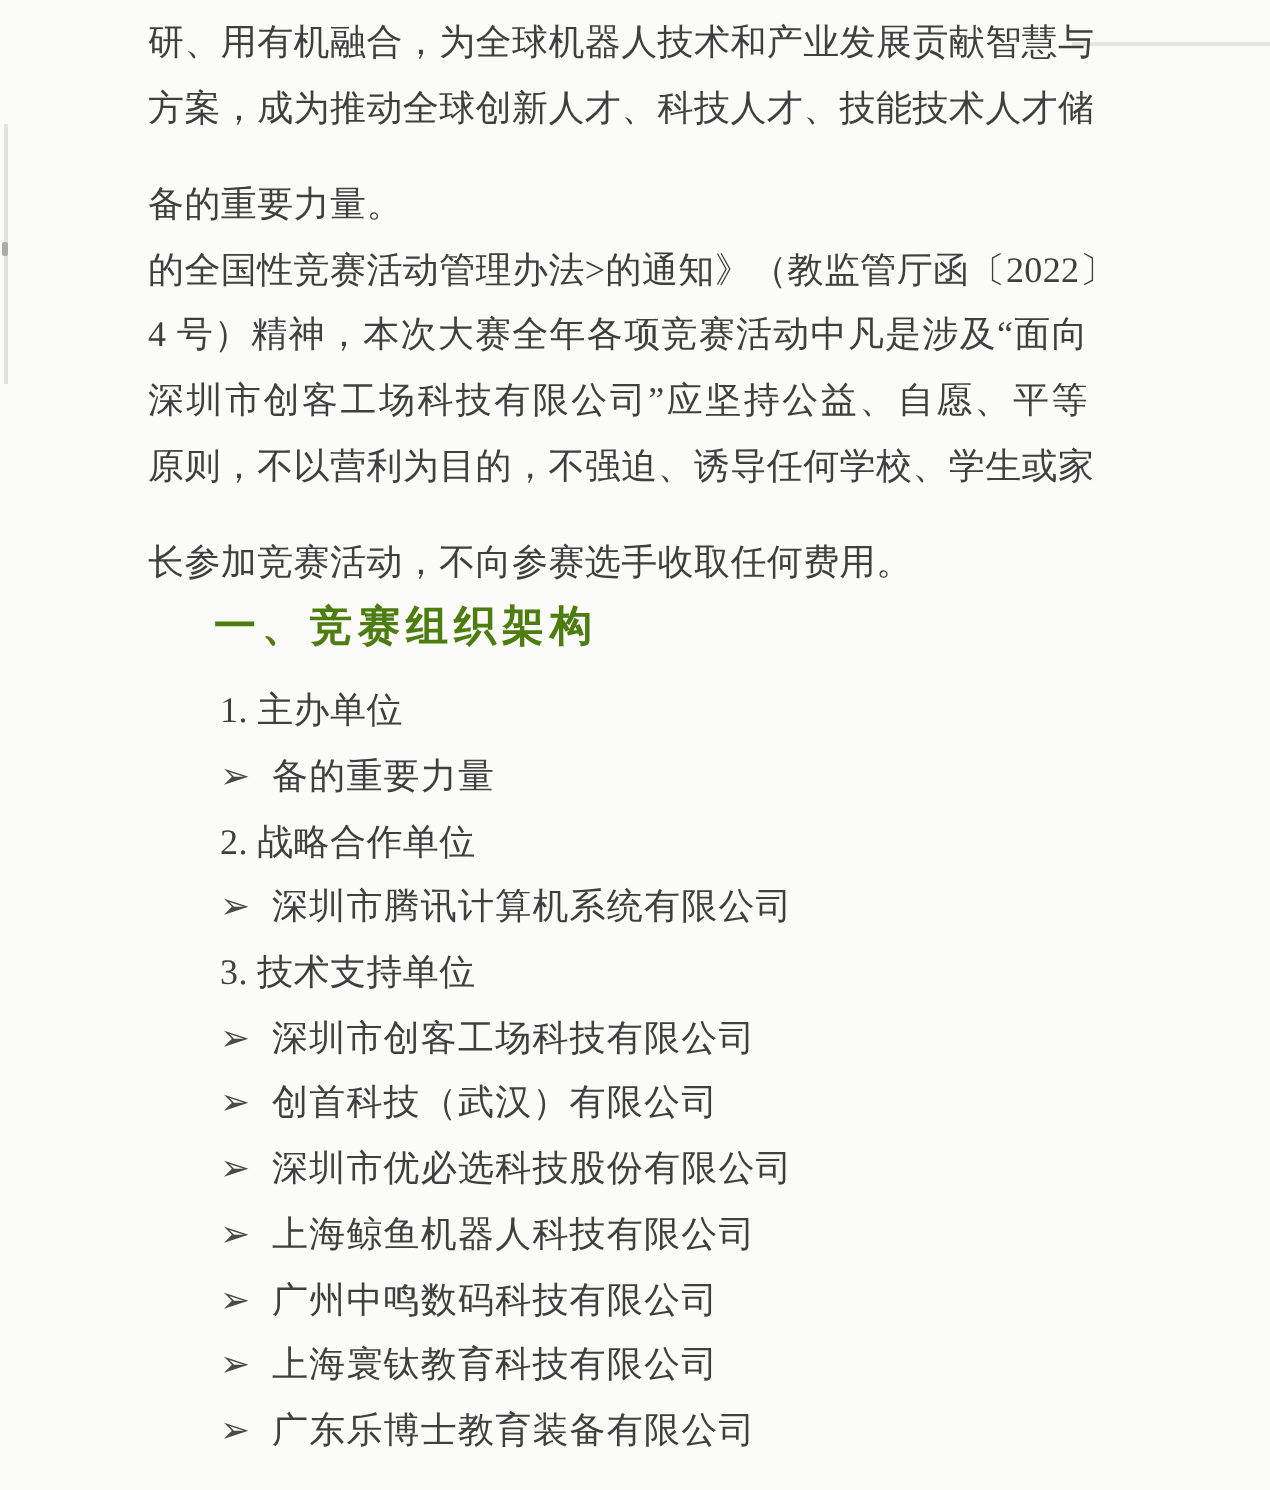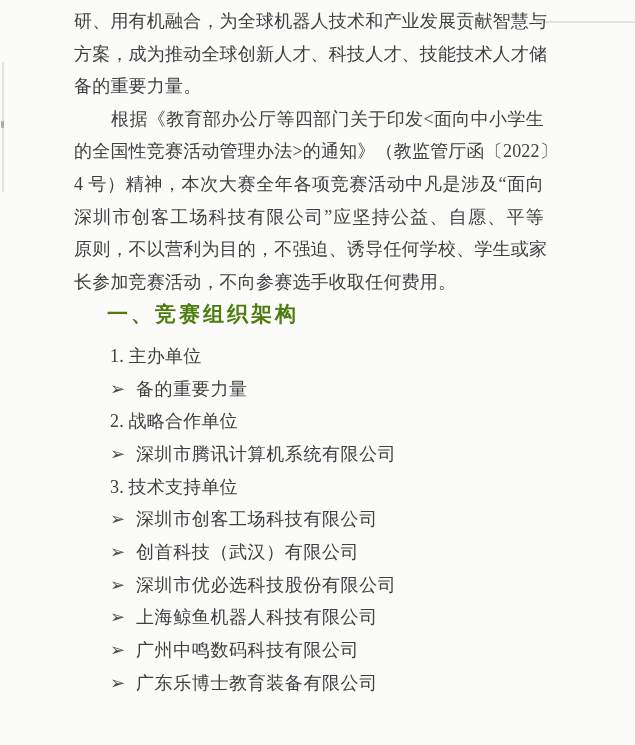--- a/index.html
+++ b/index.html
@@ -56,20 +56,21 @@
     line-height: 32.6px;
     font-size: 18px;
     color: #3f3f3f;
     letter-spacing: 0.2px;
     white-space: nowrap;
     text-align: justify;
     text-align-last: justify;
   }
   .pline.end {
     text-align-last: left;
+    margin-top: 16px;
   }
   .pline.indent {
     text-indent: 37px;
   }
   .heading {
     margin: 0 0 9px 0;
     padding-left: 33px;
     height: 32.6px;
     line-height: 32.6px;
     font-family: "Liberation Sans", "DejaVu Sans", sans-serif;
@@ -106,21 +107,20 @@
   <div class="artifact-hline"></div>
   <div class="artifact-vline"></div>
   <div class="artifact-dot"></div>
 
   <div class="content">
 
     <div class="pline">研、用有机融合，为全球机器人技术和产业发展贡献智慧与</div>
     <div class="pline">方案，成为推动全球创新人才、科技人才、技能技术人才储</div>
     <div class="pline end">备的重要力量。</div>
 
-    <div class="pline indent">根据《教育部办公厅等四部门关于印发&lt;面向中小学生</div>
     <div class="pline">的全国性竞赛活动管理办法&gt;的通知》（教监管厅函〔2022〕</div>
     <div class="pline">4 号）精神，本次大赛全年各项竞赛活动中凡是涉及“面向</div>
     <div class="pline">深圳市创客工场科技有限公司”应坚持公益、自愿、平等</div>
     <div class="pline">原则，不以营利为目的，不强迫、诱导任何学校、学生或家</div>
     <div class="pline end">长参加竞赛活动，不向参赛选手收取任何费用。</div>
 
     <h2 class="heading">一、竞赛组织架构</h2>
 
     <div class="row num">
       <span>1. 主办单位</span>
@@ -146,17 +146,20 @@
     <div class="row bullet">
       <span class="arrow">➢</span><span class="itext">深圳市优必选科技股份有限公司</span>
     </div>
     <div class="row bullet">
       <span class="arrow">➢</span><span class="itext">上海鲸鱼机器人科技有限公司</span>
     </div>
     <div class="row bullet">
       <span class="arrow">➢</span><span class="itext">广州中鸣数码科技有限公司</span>
     </div>
     <div class="row bullet">
+      <span class="arrow">➢</span><span class="itext">上海寰钛教育科技有限公司</span>
+    </div>
+    <div class="row bullet">
       <span class="arrow">➢</span><span class="itext">广东乐博士教育装备有限公司</span>
     </div>
 
   </div>
 </div>
 
 </body></html>

